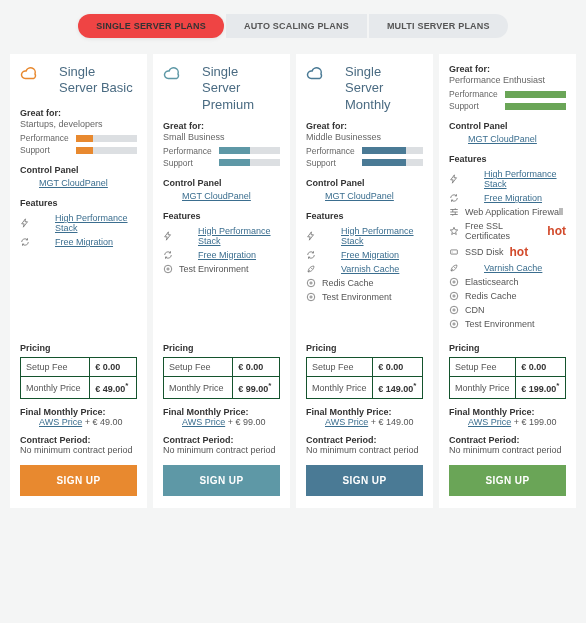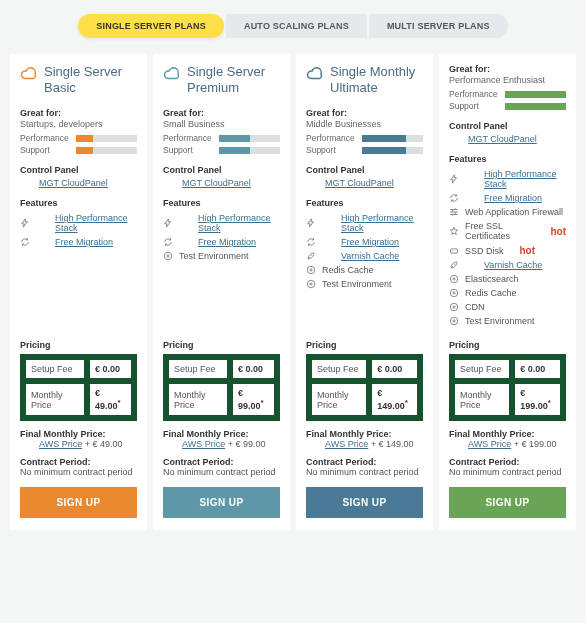--- a/index.html
+++ b/index.html
@@ -1,42 +1,42 @@
 <!DOCTYPE html>
 <html><head>
 <meta charset="utf-8">
 <style>
   * { box-sizing: border-box; margin: 0; padding: 0; }
   body { font-family: Arial, Helvetica, sans-serif; background: #f4f5f5; font-size: 10px; color: #555; width: 586px; }
   .tabs { display: flex; justify-content: center; padding: 14px 0 16px; gap: 2px; }
   .tab { padding: 7px 18px; font-size: 9px; font-weight: bold; color: #555; background: #e6e9ec; letter-spacing: 0.2px; }
   .tab:first-child { border-radius: 16px 0 0 16px; }
   .tab:last-child { border-radius: 0 16px 16px 0; }
-  .tab.active { background: #fde047; color: #333; border-radius: 16px; box-shadow: 0 1px 4px rgba(0,0,0,0.08); }
+  .tab.active { background: #ef4444; color: #333; border-radius: 16px; box-shadow: 0 1px 4px rgba(0,0,0,0.08); }
   .plans { display: flex; gap: 6px; padding: 0 10px 12px; }
   .plan { flex: 1; background: #fff; padding: 10px 10px 12px; display: flex; flex-direction: column; }
-  .plan-head { display: flex; align-items: flex-start; gap: 6px; margin-bottom: 8px; min-height: 36px; }
+  .plan-head { display: flex; align-items: flex-start; gap: 21px; margin-bottom: 8px; min-height: 36px; }
   .cloud { width: 18px; height: 18px; flex: none; margin-top: 1px; }
   .plan-name { font-size: 13px; color: #4a6b82; line-height: 1.25; }
   .lab { font-size: 9px; font-weight: bold; color: #333; }
   .sub { font-size: 9px; color: #666; margin-top: 1px; }
   .sect { margin-top: 10px; }
   .bars { margin-top: 2px; }
   .bar-row { display: flex; align-items: center; gap: 4px; margin-top: 2px; }
   .bar-row .bl { width: 52px; font-size: 8.5px; color: #666; }
   .bar-track { flex: 1; height: 7px; background: #dcdfe2; }
   .bar-fill { height: 100%; }
   .link { color: #3b6e8f; text-decoration: underline; font-size: 9px; padding-left: 19px; }
   .feat { margin-top: 5px; }
   .feat li { list-style: none; display: flex; align-items: center; gap: 6px; font-size: 9px; margin-bottom: 4px; }
   .ficon { width: 10px; height: 10px; flex: none; display: flex; align-items: center; justify-content: center; color: #777; font-size: 9px; }
-  .hot { color: #d24a2b; font-size: 10px; font-weight: bold; margin-left: 10px; }
+  .hot { color: #d24a2b; font-size: 12px; font-weight: bold; margin-left: 0; }
   .spacer { flex: 1; }
   table.price { width: 100%; border-collapse: collapse; margin-top: 4px; }
-  table.price td { border: 6px solid #14532d; padding: 4px 5px; font-size: 9px; }
+  table.price td { border: 1px solid #14532d; padding: 4px 5px; font-size: 9px; }
   table.price td:nth-child(2) { font-weight: bold; color: #333; }
   .fine { font-size: 9px; margin-top: 8px; }
   .btn { margin-top: 10px; text-align: center; padding: 10px 0; color: #fff; font-weight: bold; font-size: 10px; letter-spacing: 0.4px; cursor: pointer; }
   .star { font-size: 8px; vertical-align: super; }
 </style>
 </head>
 <body>
 
 <div class="tabs">
   <div class="tab active">SINGLE SERVER PLANS</div>
@@ -188,21 +188,21 @@
     </div>
     <div class="fine"><span class="lab">Final Monthly Price:</span><br><span class="link">AWS Price</span> + € <span>99.00</span></div>
     <div class="fine"><span class="lab">Contract Period:</span><br><span>No minimum contract period</span></div>
     <div class="btn" style="background:#5e98a6">SIGN UP</div>
   </div>
     <div class="plan">
     <div class="plan-head">
       <span><svg class="cloud" viewBox="0 0 24 24">
             <path fill="none" stroke="#4a7a95" stroke-width="2" d="M7 18a5 5 0 1 1 1-9.9A6 6 0 0 1 20 12a4 4 0 0 1-2 6H7z"></path>
           </svg></span>
-      <div class="plan-name">Single Monthly Ultimate</div>
+      <div class="plan-name">Single Server Monthly</div>
     </div>
     <div class="lab">Great for:</div>
     <div class="sub">Middle Businesses</div>
     <div class="sect bars">
       <div class="bar-row">
           <span class="bl">Performance</span>
           <div class="bar-track">
             <div class="bar-fill" style="width:72%;background:#4a7a95"></div>
           </div>
         </div>

